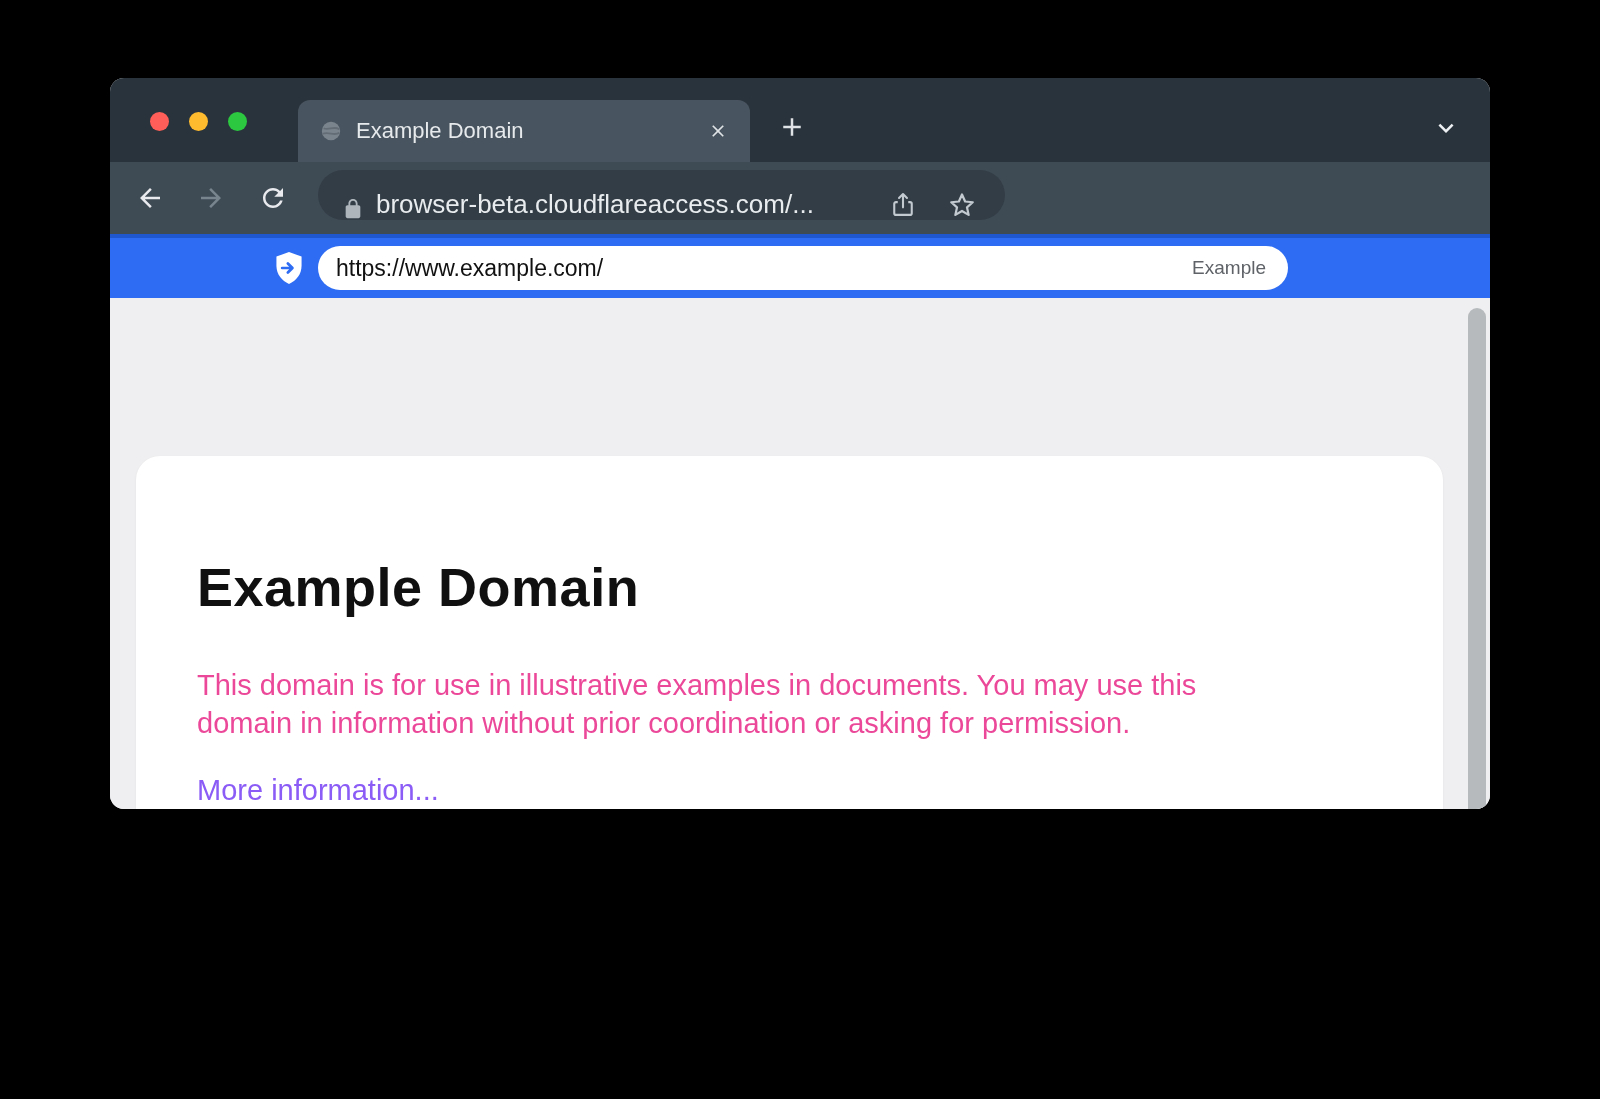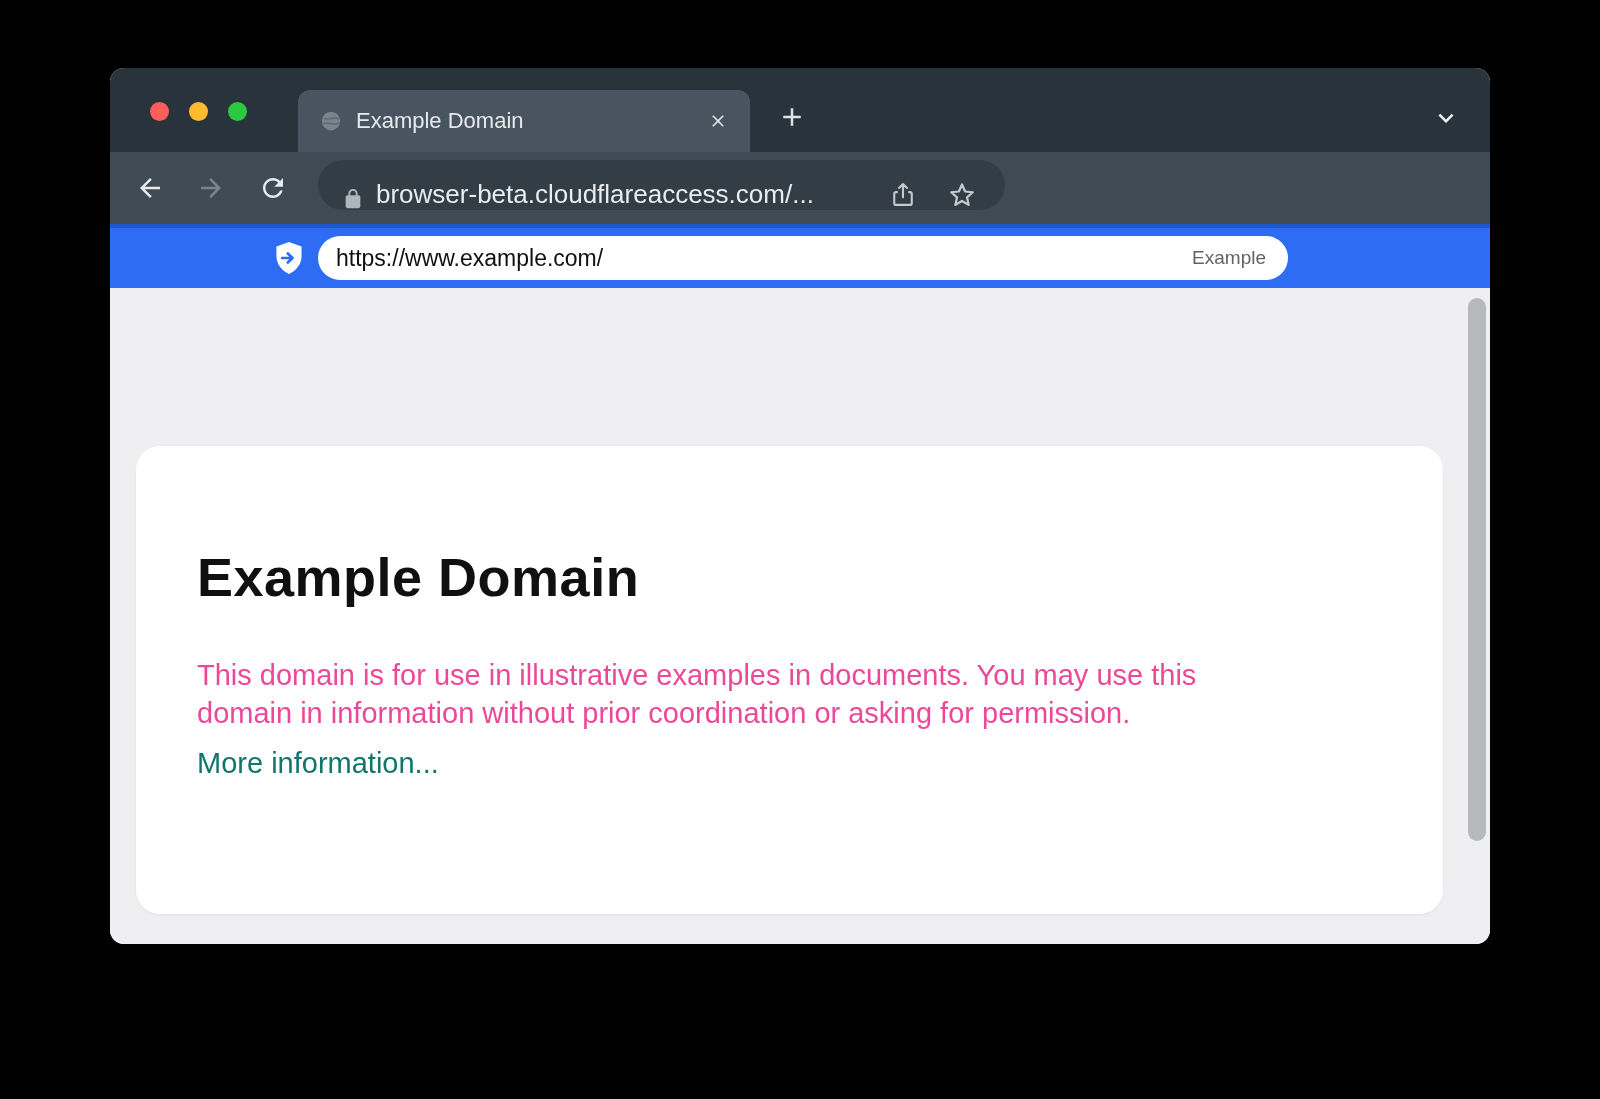--- a/index.html
+++ b/index.html
@@ -1,18 +1,18 @@
 <!DOCTYPE html>
 <html><head>
 <meta charset="utf-8">
 <style>
   * { margin:0; padding:0; box-sizing:border-box; }
   html,body { width:1600px; height:1099px; background:#000; font-family:"Liberation Sans", sans-serif; overflow:hidden; }
 
-  .window { position:absolute; left:110px; top:68px; width:1380px; height:876px;
+  .window { position:absolute; left:110px; top:78px; width:1380px; height:731px;
             border-radius:14px; overflow:hidden; background:#efeff1; }
 
   
   .tabstrip { position:absolute; left:0; top:0; width:100%; height:84px; background:#29333c; }
   .traffic { position:absolute; top:34px; left:40px; display:flex; gap:20px; }
   .traffic span { width:19px; height:19px; border-radius:50%; display:block; }
 
   .tab { position:absolute; left:188px; top:22px; width:452px; height:62px;
          background:#48545f; border-radius:12px 12px 0 0; display:flex; align-items:center; }
   .tab-favicon { margin-left:22px; width:22px; height:22px; opacity:.75; }
@@ -66,21 +66,21 @@
   .remote-url input { border:none; outline:none; background:transparent; flex:1; margin-left:18px;
                       font-size:23px; color:#111; font-family:"Liberation Sans", sans-serif; }
   .minimize { color:#5f6368; font-size:19px; margin-right:22px; white-space:nowrap; }
 
   
   .page { position:absolute; left:0; top:220px; width:100%; height:656px; background:#efeff1; }
   .card { position:absolute; left:26px; top:158px; width:1307px; height:468px; background:#fff;
           border-radius:24px; box-shadow:0 1px 3px rgba(0,0,0,.05); padding:100px 60px 0 61px; }
   .page-heading { font-size:54px; font-weight:bold; color:#101010; letter-spacing:.5px; }
   .page-body { margin-top:48px; font-size:29px; line-height:38px; color:#ec4899; }
-  .page-link { display:inline-block; margin-top:15px; font-size:29px; color:#0f766e;
+  .page-link { display:inline-block; margin-top:32px; font-size:29px; color:#8b5cf6;
                text-decoration:none; }
   .scrollbar { position:absolute; left:1358px; top:10px; width:18px; height:543px;
                background:#b6babc; border-radius:9px; }
 </style>
 </head>
 <body>
 
 <div class="window">
 
   <div class="tabstrip">

